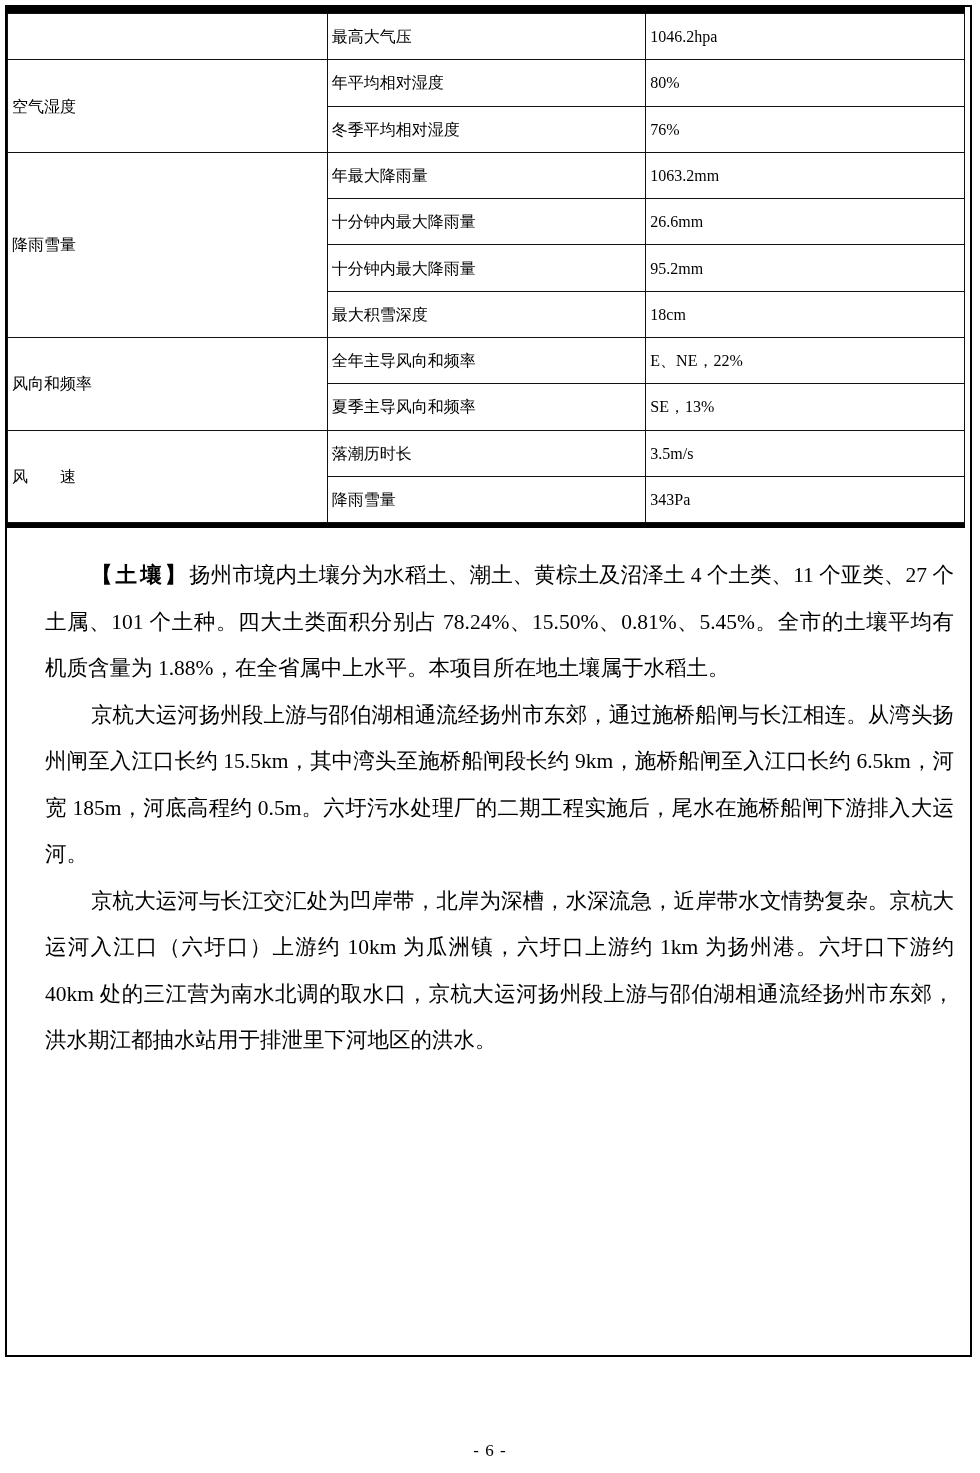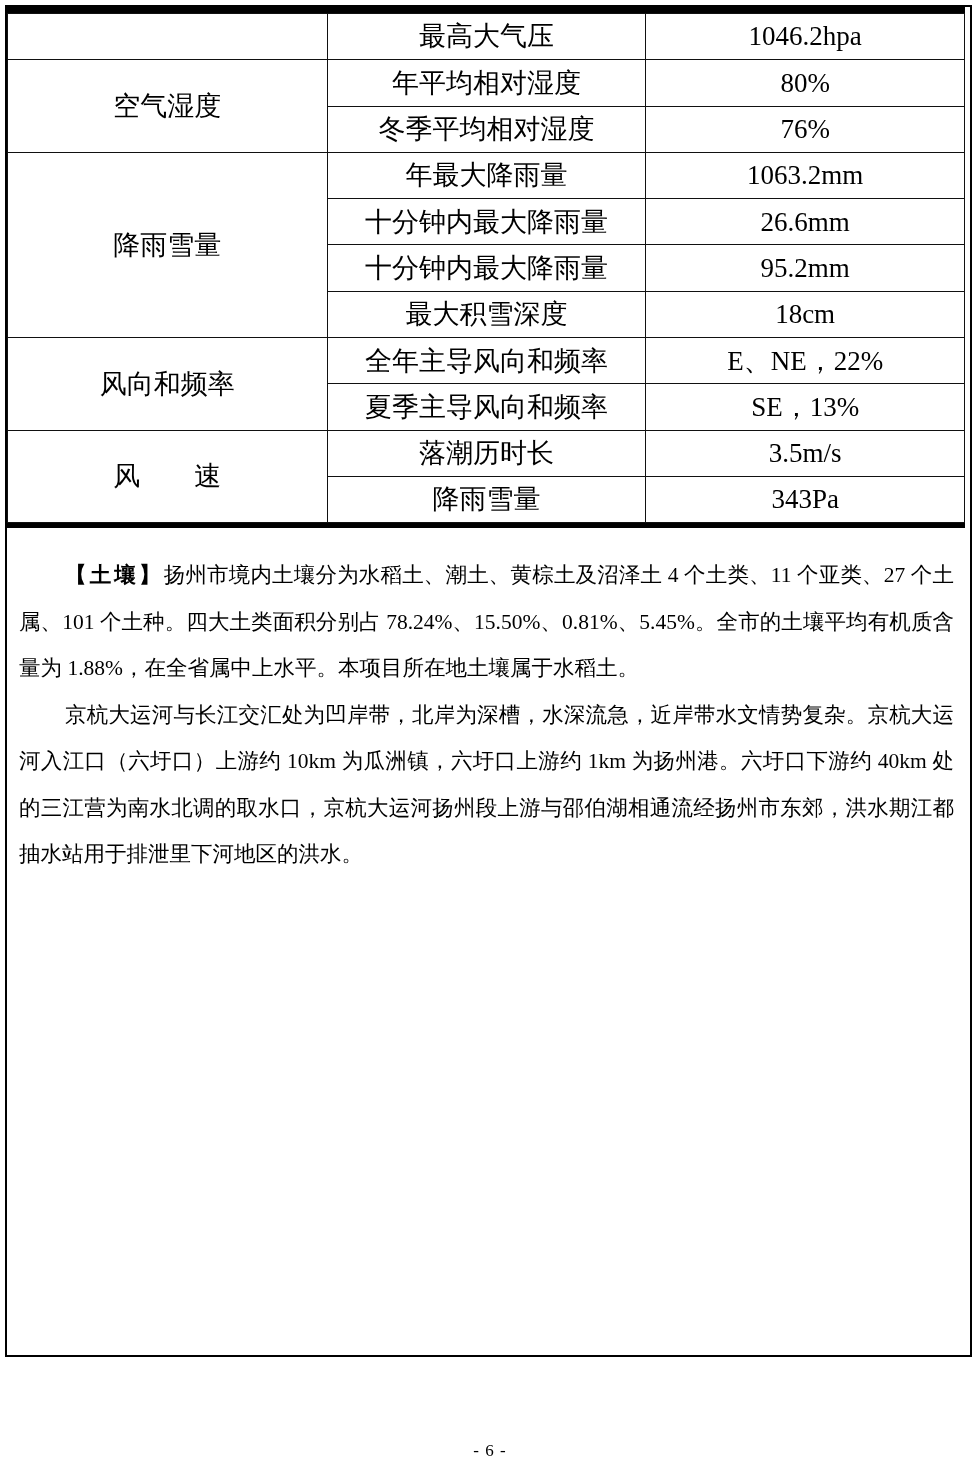--- a/index.html
+++ b/index.html
@@ -29,29 +29,28 @@
   }
   table.climate {
     width: 100%;
     border-collapse: collapse;
     table-layout: fixed;
   }
   table.climate td {
     border: 1.5px solid #111;
     height: 46.3px;
     padding: 0 4px;
-    text-align: center;
     vertical-align: middle;
-    font-size: 27px;
+    font-size: 16px;
     line-height: 1.2;
   }
 
   
   .content {
-    padding: 24px 16px 0 12px;
+    padding: 24px 16px 0 38px;
     font-size: 21.5px;
     line-height: 46.5px;
     text-align: justify;
   }
   .content p { margin: 0; text-indent: 46px; }
   .content .hd { font-weight: bold; letter-spacing: 3px; }
 
   .footer {
     position: absolute; left: 0; bottom: 12px;
     width: 100%;
@@ -122,19 +121,20 @@
           <tr>
             <td>降雨雪量</td>
             <td>343Pa</td>
           </tr>
         </tbody>
       </table>
     </div>
 
     <div class="content">
       <p><span class="hd">【土壤】</span><span>扬州市境内土壤分为水稻土、潮土、黄棕土及沼泽土 4 个土类、11 个亚类、27 个土属、101 个土种。四大土类面积分别占 78.24%、15.50%、0.81%、5.45%。全市的土壤平均有机质含量为 1.88%，在全省属中上水平。本项目所在地土壤属于水稻土。</span></p>
+      <p><span>京杭大运河扬州段上游与邵伯湖相通流经扬州市东郊，通过施桥船闸与长江相连。从湾头扬州闸至入江口长约 15.5km，其中湾头至施桥船闸段长约 9km，施桥船闸至入江口长约 6.5km，河宽 185m，河底高程约 0.5m。六圩污水处理厂的二期工程实施后，尾水在施桥船闸下游排入大运河。</span></p>
       <p><span>京杭大运河与长江交汇处为凹岸带，北岸为深槽，水深流急，近岸带水文情势复杂。京杭大运河入江口（六圩口）上游约 10km 为瓜洲镇，六圩口上游约 1km 为扬州港。六圩口下游约 40km 处的三江营为南水北调的取水口，京杭大运河扬州段上游与邵伯湖相通流经扬州市东郊，洪水期江都抽水站用于排泄里下河地区的洪水。</span></p>
     </div>
 
   </div>
 
   <div class="footer">- 6 -</div>
 </div>
 
 </body></html>

